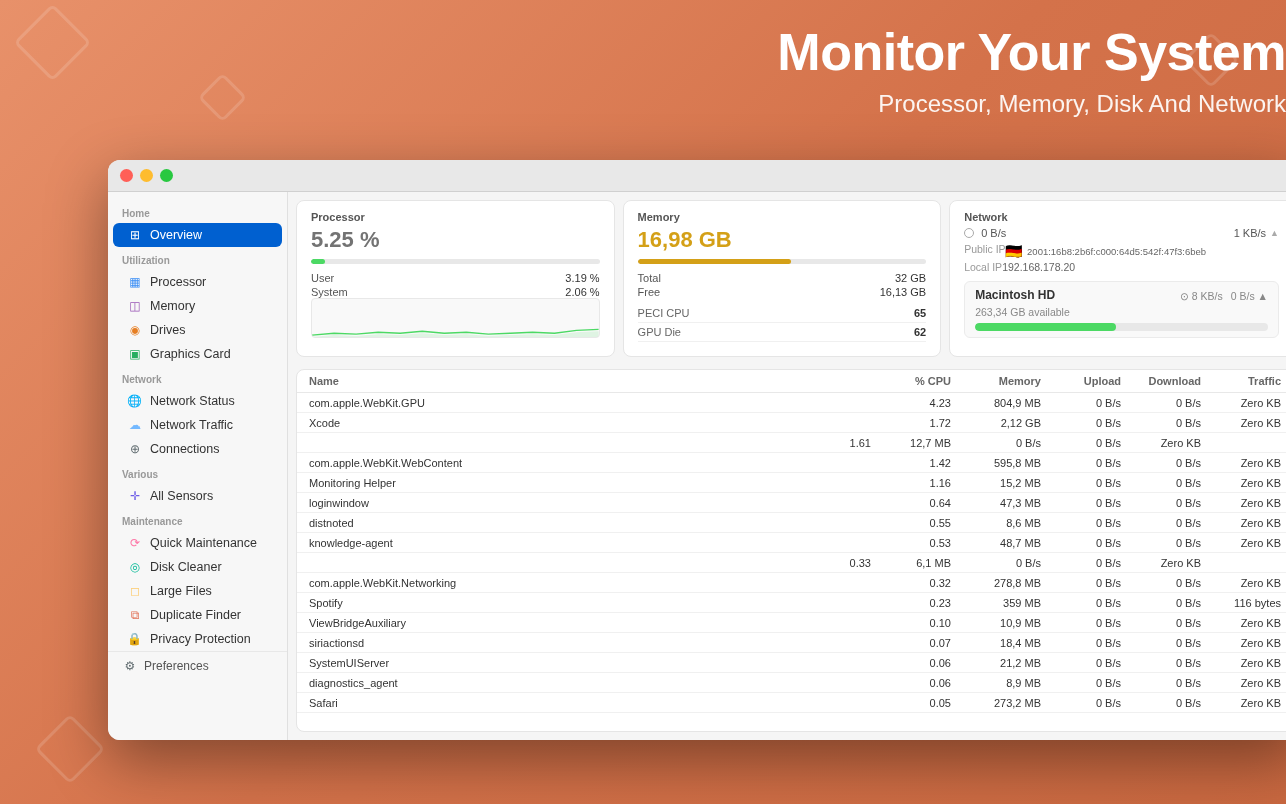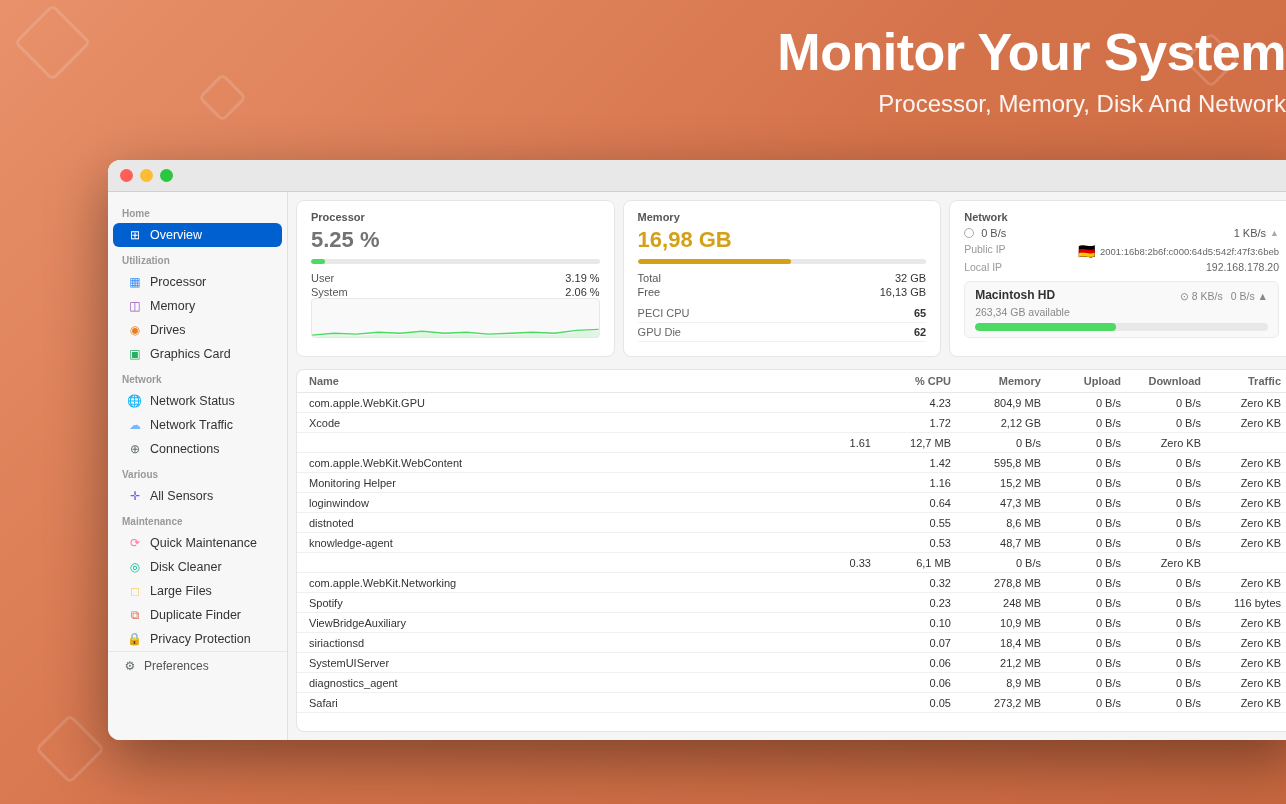--- a/index.html
+++ b/index.html
@@ -214,21 +214,20 @@
       display: flex;
       justify-content: space-between;
       align-items: center;
       font-size: 11px;
       color: #555;
       margin-bottom: 4px;
     }
     .network-speed { display: flex; align-items: center; gap: 4px; }
     .network-ip-row {
       display: flex;
-      justify-content: space-between;
       font-size: 10.5px;
       color: #666;
       margin-bottom: 2px;
     }
     .ip-label { color: #999; }
     .ip-val { font-size: 10.5px; }
     .mac-header {
       display: flex;
       justify-content: space-between;
       align-items: flex-end;
@@ -604,21 +603,21 @@
     <span class="col">com.apple.WebKit.Networking</span>
     <span class="col col-right">0.32</span>
     <span class="col col-right">278,8 MB</span>
     <span class="col col-right">0 B/s</span>
     <span class="col col-right">0 B/s</span>
     <span class="col col-right">Zero KB</span>
   </div>
             <div class="table-row">
     <span class="col">Spotify</span>
     <span class="col col-right">0.23</span>
-    <span class="col col-right">248 MB</span>
+    <span class="col col-right">359 MB</span>
     <span class="col col-right">0 B/s</span>
     <span class="col col-right">0 B/s</span>
     <span class="col col-right">116 bytes</span>
   </div>
             <div class="table-row">
     <span class="col">ViewBridgeAuxiliary</span>
     <span class="col col-right">0.10</span>
     <span class="col col-right">10,9 MB</span>
     <span class="col col-right">0 B/s</span>
     <span class="col col-right">0 B/s</span>

